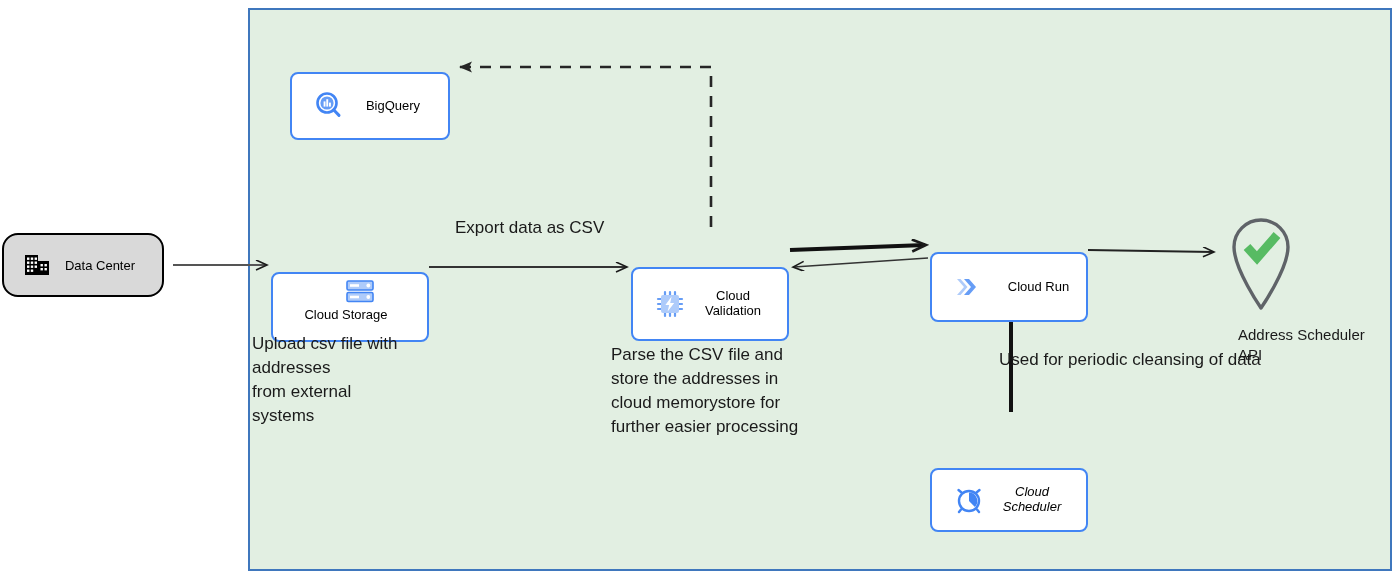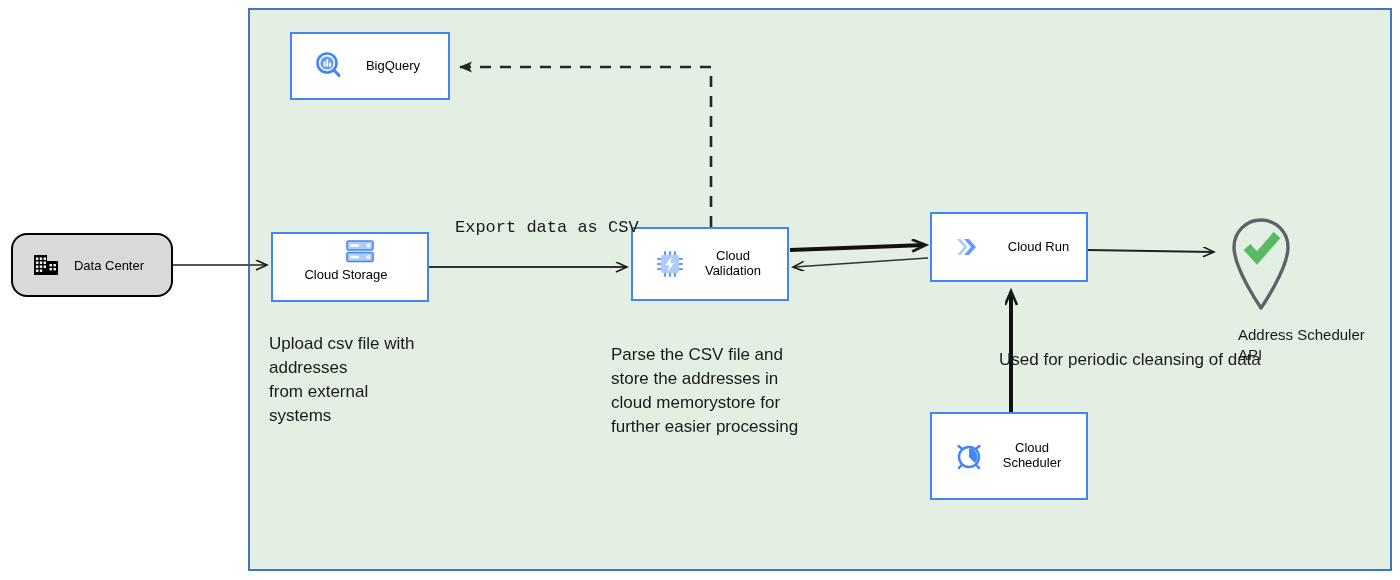--- a/index.html
+++ b/index.html
@@ -34,21 +34,22 @@
   .node {
     position: absolute;
     box-sizing: border-box;
     display: flex;
     align-items: center;
     justify-content: flex-start;
   }
   .gcp-node {
     background: #ffffff;
     border: 2px solid #4285f4;
-    border-radius: 0;
+    border-radius: 8px;
+    margin-top: 40px;
   }
   .gcp-node .node-icon {
     flex: 0 0 auto;
     margin-left: 20px;
     width: 34px;
     height: 34px;
     display: flex;
     align-items: center;
     justify-content: center;
   }
@@ -149,21 +150,21 @@
 
     <g>
       <line x1="1011" y1="412" x2="1011" y2="292" stroke="#111111" stroke-width="4" marker-end="url(#arrow-open-thick)"></line>
     </g>
 
     <g>
       <path d="M711,227 L711,67 L460,67" fill="none" stroke="#262626" stroke-width="2.6" stroke-dasharray="11 9" marker-end="url(#arrow-solid)"></path>
     </g>
   </svg>
 
-  <div class="node onprem-node" style="left:11px; top:233px; width:162px; height:64px;">
+  <div class="node onprem-node" style="left:2px; top:233px; width:162px; height:64px;">
     <span class="node-icon">
       <svg width="28" height="28" viewBox="0 0 28 28" xmlns="http://www.w3.org/2000/svg">
         <rect x="2" y="4" width="13" height="20" fill="#000000"></rect>
         <rect x="15" y="10" width="11" height="14" fill="#000000"></rect>
         <g fill="#ffffff">
           <rect x="4" y="6.5" width="2.4" height="2.4"></rect>
           <rect x="7.8" y="6.5" width="2.4" height="2.4"></rect>
           <rect x="11.6" y="6.5" width="2.4" height="2.4"></rect>
           <rect x="4" y="10.5" width="2.4" height="2.4"></rect>
           <rect x="7.8" y="10.5" width="2.4" height="2.4"></rect>
@@ -241,21 +242,21 @@
   <div class="node gcp-node" style="left:930px; top:212px; width:158px; height:70px;gap:13px;">
     <span class="node-icon">
       <svg width="32" height="32" viewBox="0 0 32 32" xmlns="http://www.w3.org/2000/svg">
         <path d="M4,8 L11,16 L4,24 L7.5,24 L14.5,16 L7.5,8 Z" fill="#aecbfa"></path>
         <path d="M11,8 L18,16 L11,24 L16,24 L23,16 L16,8 Z" fill="#669df6"></path>
       </svg>
     </span>
     <span class="node-label">Cloud Run</span>
   </div>
 
-  <div class="node gcp-node" style="left:930px; top:412px; width:158px; height:88px;">
+  <div class="node gcp-node" style="left:930px; top:428px; width:158px; height:64px;font-style:italic;">
     <span class="node-icon">
       <svg width="32" height="32" viewBox="0 0 32 32" xmlns="http://www.w3.org/2000/svg">
         <g stroke="#4285f4" stroke-width="2.4" fill="none" stroke-linecap="round">
           <line x1="5.5" y1="6" x2="8.5" y2="8.5"></line>
           <line x1="26.5" y1="6" x2="23.5" y2="8.5"></line>
           <line x1="8" y1="25.5" x2="6" y2="28"></line>
           <line x1="24" y1="25.5" x2="26" y2="28"></line>
         </g>
         <circle cx="16" cy="17" r="10" fill="none" stroke="#4285f4" stroke-width="2.4"></circle>
         <path d="M16,17 L16,8.6 A8.4,8.4 0 0,1 21.9,22.9 Z" fill="#4285f4"></path>
@@ -267,26 +268,26 @@
   <div class="pin-wrap" style="left:1222px; top:207px; width:78px; height:104px;">
     <svg width="78" height="104" viewBox="0 0 78 104" xmlns="http://www.w3.org/2000/svg">
       <path d="M39,101 C39,101 12,62 12,40 A27,27 0 1,1 66,40 C66,62 39,101 39,101 Z" fill="none" stroke="#5f6368" stroke-width="3.4" stroke-linejoin="round"></path>
       <path d="M25,40 L35,51 L55,28" fill="none" stroke="#57bb63" stroke-width="9" stroke-linecap="butt" stroke-linejoin="miter"></path>
     </svg>
   </div>
   <div class="pin-label" style="left:1238px; top:325px; width:150px;">Address Scheduler
 API</div>
 
 
-  <div class="edge-text" style="left:455px; top:218px;font-family:Liberation Mono, monospace;">Export data as CSV</div>
+  <div class="edge-text" style="left:455px; top:218px;">Export data as CSV</div>
 
   <div class="edge-text" style="left:999px; top:348px; line-height:1.42;">Used for periodic
 cleansing of data</div>
 
-  <div class="note-text" style="left:269px; top:332px; width:320px;">Upload csv file with
+  <div class="note-text" style="left:252px; top:332px; width:320px;">Upload csv file with
 addresses
 from external
 systems</div>
 
   <div class="note-text" style="left:611px; top:343px; width:300px;">Parse the CSV file and
 store the addresses in
 cloud  memorystore for
 further easier processing</div>
 
 </div>

